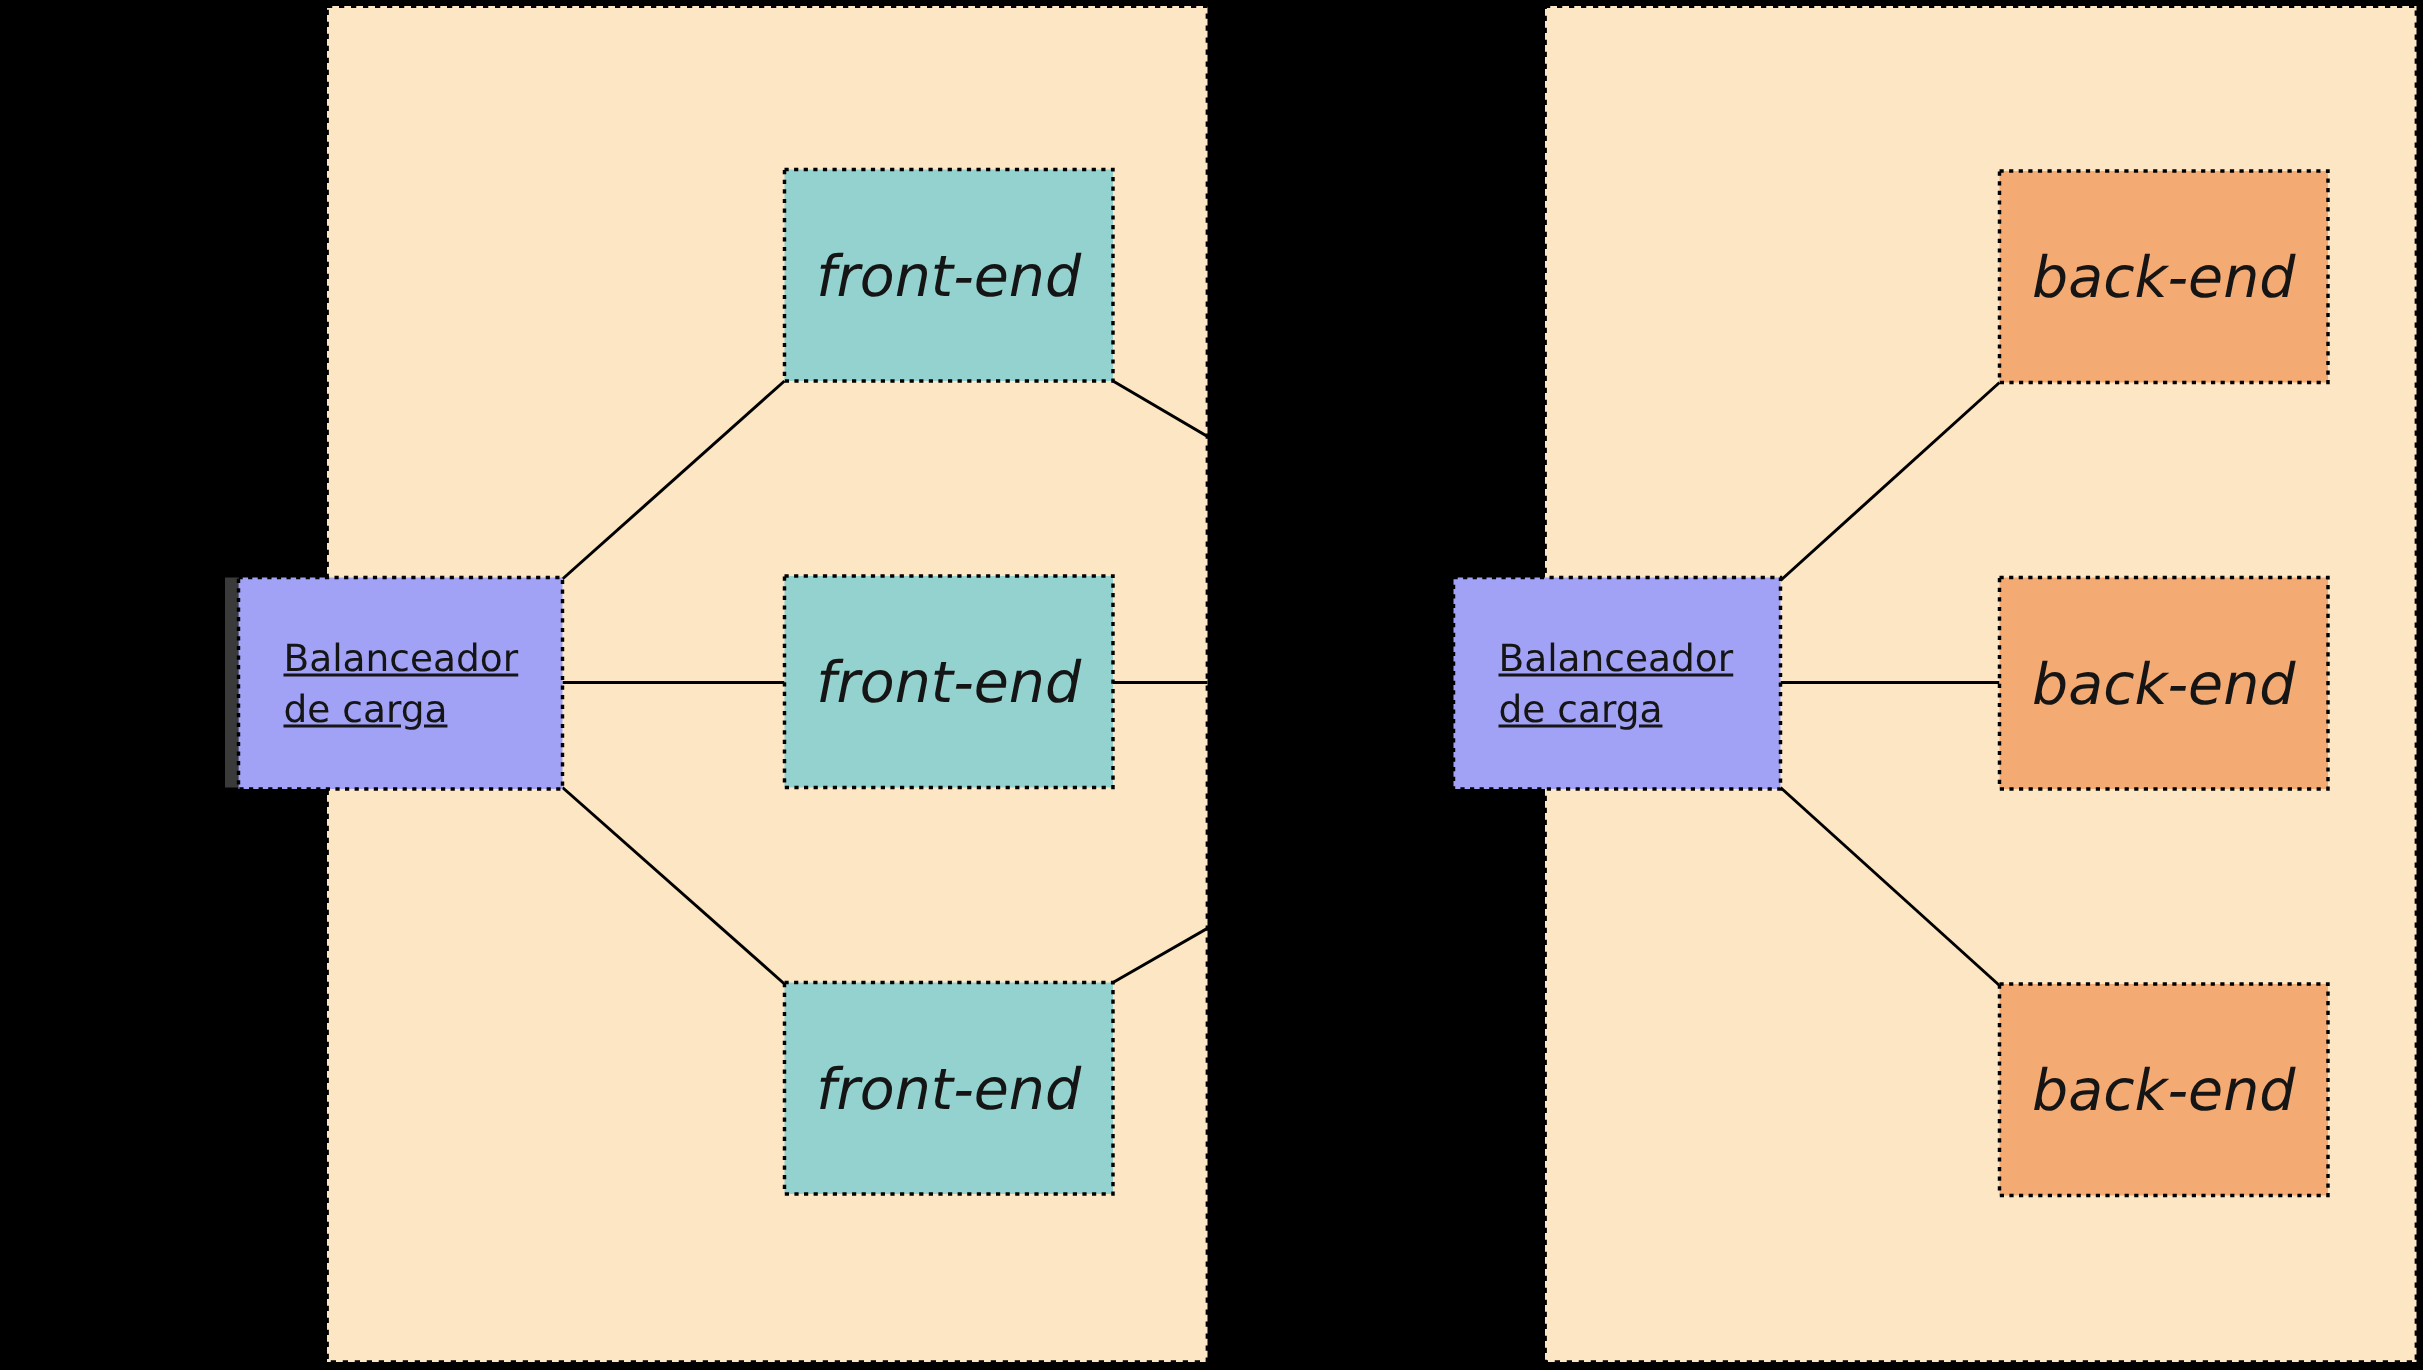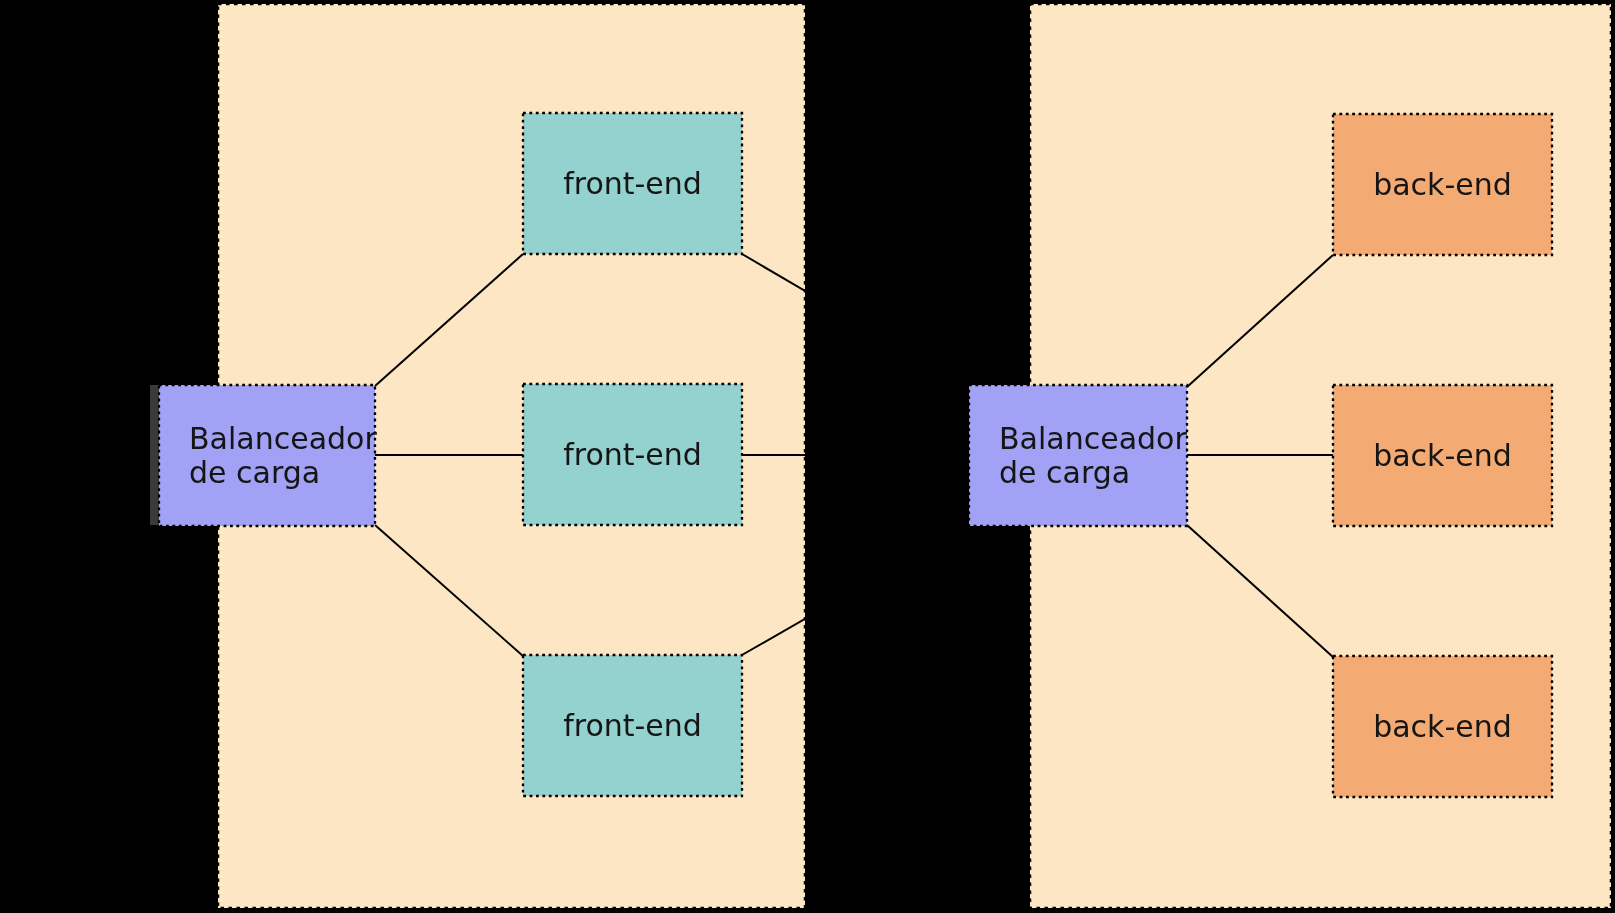--- a/index.html
+++ b/index.html
@@ -26,28 +26,30 @@
   .label {
     position: absolute;
     display: flex;
     align-items: center;
     justify-content: center;
     color: #151515;
     box-sizing: border-box;
     pointer-events: none;
   }
   .node-label {
-    font-size: 30px;
+    font-size: 38px;
+    font-style: italic;
   }
   .lb-label {
-    font-size: 30px;
+    font-size: 25px;
     line-height: 34px;
     white-space: pre-line;
     justify-content: flex-start;
     padding-left: 30px;
+    text-decoration: underline;
   }
   .lb-left-label  { left: 159px;  top: 385px; width: 216px; height: 141px; }
   .lb-right-label { left: 969px;  top: 385px; width: 218px; height: 141px; }
   .fe1-label { left: 523px;  top: 113px; width: 219px; height: 141px; }
   .fe2-label { left: 523px;  top: 384px; width: 219px; height: 141px; }
   .fe3-label { left: 523px;  top: 655px; width: 219px; height: 141px; }
   .be1-label { left: 1333px; top: 114px; width: 219px; height: 141px; }
   .be2-label { left: 1333px; top: 385px; width: 219px; height: 141px; }
   .be3-label { left: 1333px; top: 656px; width: 219px; height: 141px; }
 </style>

